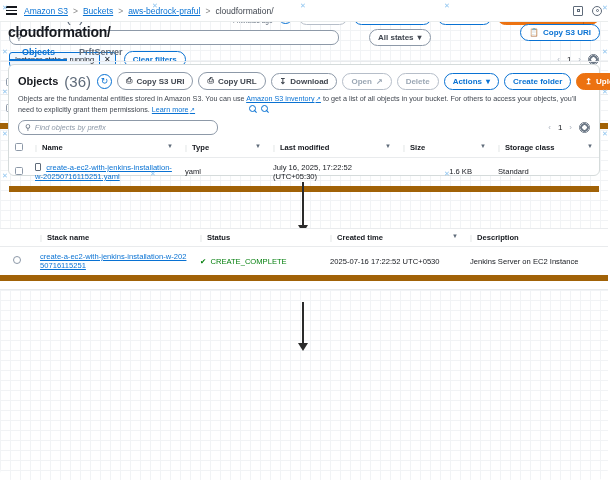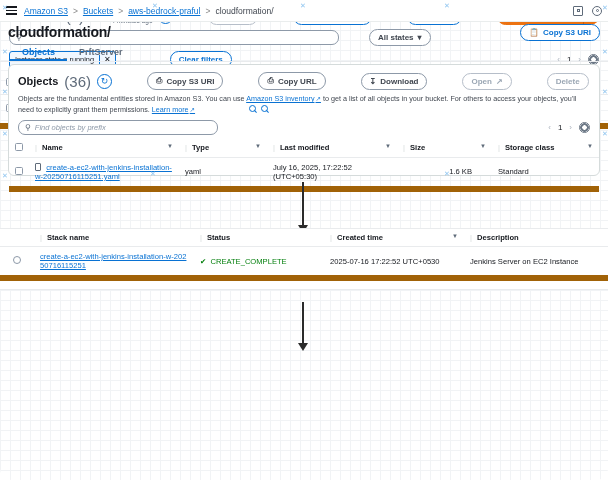--- a/index.html
+++ b/index.html
@@ -59,21 +59,21 @@
   
   #titlerow {
     position: absolute; top: 22px; left: 0; right: 0; height: 20px;
     display: flex; align-items: center; padding: 0 8px;
   }
   #pagetitle { font-size: 14px; font-weight: bold; color: #16191f; letter-spacing: -.2px; }
   .btn {
     display: inline-flex; align-items: center; gap: 4px;
     border-radius: 12px; font-size: 8px; font-weight: bold;
     padding: 3px 8px; cursor: pointer; white-space: nowrap;
-    border: 1px solid #8d99a8; color: #414750; background: #fff; margin-left: 30px;
+    border: 1px solid #8d99a8; color: #414750; background: #fff;
   }
   .btn.primary-link { border-color: #0972d3; color: #0972d3; }
   .btn.orange { background: #ec7211; border-color: #ec7211; color: #fff; }
   .btn.ghost { border-color: #b6bec9; color: #9ba7b4; }
   #copyuri { margin-left: auto; }
 
   
   #tabs {
     position: absolute; top: 42px; left: 0; right: 0; height: 20px;
     display: flex; align-items: flex-end; gap: 0;
@@ -144,21 +144,21 @@
             border-bottom: 1px solid #e9ebed; }
   .ok { color: #037f0c; }
   .okicon { font-size: 7.5px; margin-right: 2px; }
 
   
   #instances { top: 346px; height: 118px; border: none; border-radius: 0;
                border-top: 1px solid #e9ebed; left: 0; right: 0; }
   .info-link { font-size: 7.5px; color: #0972d3; text-decoration: underline;
                cursor: pointer; font-weight: normal; }
   .lastupd { font-size: 6.6px; color: #5f6b7a; line-height: 1.25; text-align: right; }
-  .filters-row { display: flex; padding: 5px 9px 0; gap: 24px; }
+  .filters-row { display: flex; align-items: center; padding: 5px 9px 0; gap: 8px; }
   .chip {
     display: inline-flex; align-items: center; gap: 5px;
     border: 1px solid #0972d3; border-radius: 3px; background: #f0f7ff;
     font-size: 7.4px; color: #16191f; padding: 2px 4px 2px 5px;
   }
   .chip .x { color: #16191f; font-size: 8px; cursor: pointer;
              border-left: 1px solid #0972d3; padding-left: 4px; }
   .pencil { font-size: 6.5px; color: #5f6b7a; margin-left: 3px; }
   .zoomic { display: inline-block; width: 7px; height: 7px; border: 1px solid #0972d3;
             border-radius: 50%; position: relative; margin-left: 3px; cursor: pointer; }

